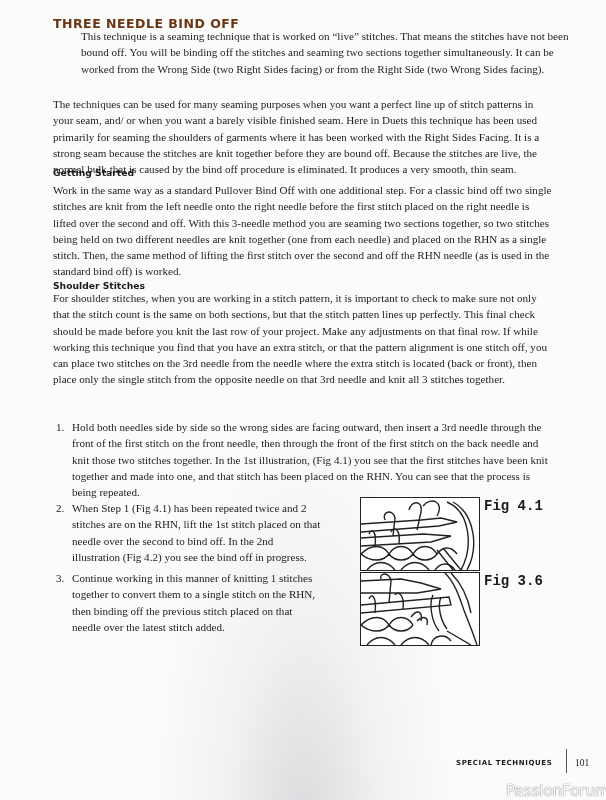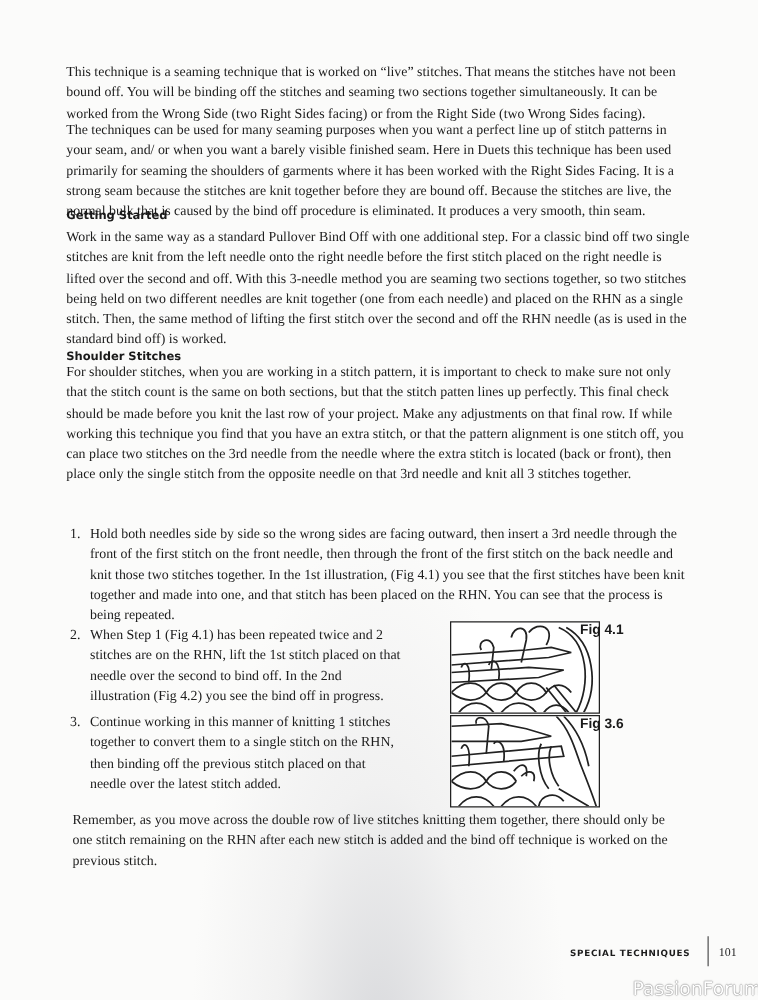--- a/index.html
+++ b/index.html
@@ -31,23 +31,23 @@
     position: absolute; left: 56px; font-size: 11.1px; line-height: 16.3px;
     display: flex;
   }
   .step .num { width: 16px; flex: none; }
   .fig {
     position: absolute; left: 360px; width: 118px; height: 72px;
     border: 1.5px solid #222; background: #fff; overflow: hidden;
   }
   .fig svg { width: 100%; height: 100%; display: block; }
   .figlabel {
-    position: absolute; left: 464px;
-    font-family: Liberation Sans, sans-serif; font-weight: bold;
-    font-size: 11px; color: #1a1a1a;
+    position: absolute; left: 484px;
+    font-family: Liberation Mono, monospace; font-weight: bold;
+    font-size: 14px; color: #1a1a1a;
   }
   .footer-section {
     position: absolute; left: 456px; top: 759px;
     font-family: "DejaVu Sans", sans-serif; font-weight: bold;
     font-size: 7px; letter-spacing: 0.6px;
   }
   .footer-divider {
     position: absolute; left: 566px; top: 749px; width: 1px; height: 24px; background: #555;
   }
   .footer-page {
@@ -57,22 +57,23 @@
     position: absolute; left: 506px; top: 782px;
     font-family: "DejaVu Sans", sans-serif; font-size: 15px;
     color: #fff; text-shadow: 0 0 1px #777, 0 0 1px #777;
   }
 </style>
 </head>
 <body>
 
 <div class="page">
 
+  <div class="title">THREE NEEDLE BIND OFF</div>
 
-  <p class="para" style="top:50px;">This technique is a seaming technique that is worked on “live” stitches.  That means the stitches have not been bound off.  You will be binding off the stitches and seaming two sections together simultaneously. It can be worked from the Wrong Side (two Right Sides facing) or from the Right Side (two Wrong Sides facing).</p>
+  <p class="para" style="top:28px;margin-left:28px;">This technique is a seaming technique that is worked on “live” stitches.  That means the stitches have not been bound off.  You will be binding off the stitches and seaming two sections together simultaneously. It can be worked from the Wrong Side (two Right Sides facing) or from the Right Side (two Wrong Sides facing).</p>
   <p class="para" style="top:96px;">The techniques can be used for many seaming purposes when you want a perfect line up of stitch patterns in your seam, and/ or when you want a barely visible finished seam.  Here in Duets this technique has been used primarily for seaming the shoulders of garments where it has been worked with the Right Sides Facing.  It is a strong seam because the stitches are knit together before they are bound off.  Because the stitches are live, the normal bulk that is caused by the bind off procedure is eliminated.  It produces a very smooth, thin seam.</p>
 
   <div class="subhead" style="top:167px;">Getting Started</div>
   <p class="para" style="top:182px;">Work in the same way as a standard Pullover Bind Off with one additional step. For a classic bind off two single stitches are knit from the left needle onto the right needle before the first stitch placed on the right needle is lifted over the second and off.  With this 3-needle method you are seaming two sections together, so two stitches being held on two different needles are knit together (one from each needle) and placed on the RHN as a single stitch.  Then, the same method of lifting the first stitch over the second and off the RHN needle (as is used in the standard bind off) is worked.</p>
 
   <div class="subhead" style="top:280px;">Shoulder Stitches</div>
   <p class="para" style="top:290px;">For shoulder stitches, when you are working in a stitch pattern, it is important to check to make sure not only that the stitch count is the same on both sections, but that the stitch patten lines up perfectly.  This final check should be made before you knit the last row of your project. Make any adjustments on that final row. If while working this technique you find that you have an extra stitch, or that the pattern alignment is one stitch off, you can place two stitches on the 3rd needle from the needle where the extra stitch is located (back or front), then place only the single stitch from the opposite needle on that 3rd needle and knit all 3 stitches together.</p>
 
   <div class="step" style="top:419px; width:496px;">
     <span class="num">1.</span>
@@ -119,20 +120,19 @@
       <path d="M8 26 C10 20 16 22 14 40 M34 22 C36 18 44 20 42 36"></path>
       <path d="M50 44 C56 36 62 38 60 48 M56 48 C62 42 68 44 66 52"></path>
       <path d="M0 52 C10 42 22 42 28 52 C34 42 46 42 52 52"></path>
       <path d="M0 52 C10 60 22 60 28 52 C34 60 46 60 52 52"></path>
       <path d="M6 72 C14 62 26 62 34 72 M40 72 C48 62 60 62 68 72"></path>
       <path d="M70 72 C72 62 84 60 90 68 M86 58 L110 72"></path>
     </svg>
   </div>
   <div class="figlabel" style="top:573px;">Fig 3.6</div>
 
-  <p class="para" style="top:648px; left:58px; width:490px;">Remember, as you move across the double row of live stitches knitting them together, there should only be one stitch remaining on the RHN after each new stitch is added and the bind off technique is worked on the previous stitch.</p>
 
   <div class="footer-section">SPECIAL TECHNIQUES</div>
   <div class="footer-divider"></div>
   <div class="footer-page">101</div>
 
   <div class="watermark">PassionForum.ru</div>
 </div>
 
 </body></html>

